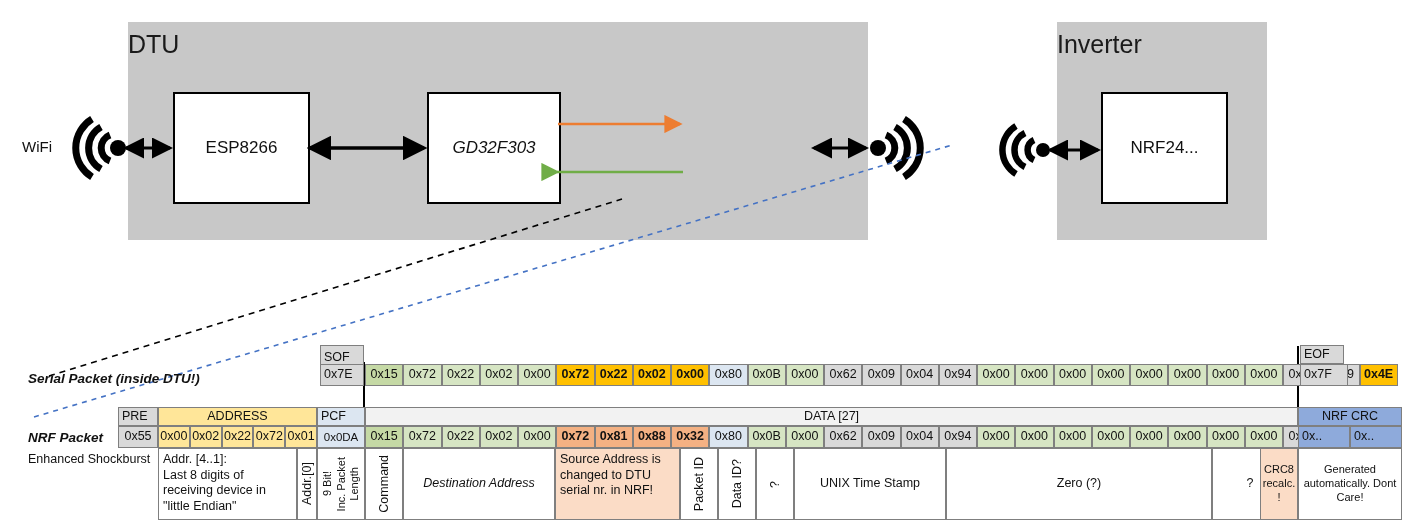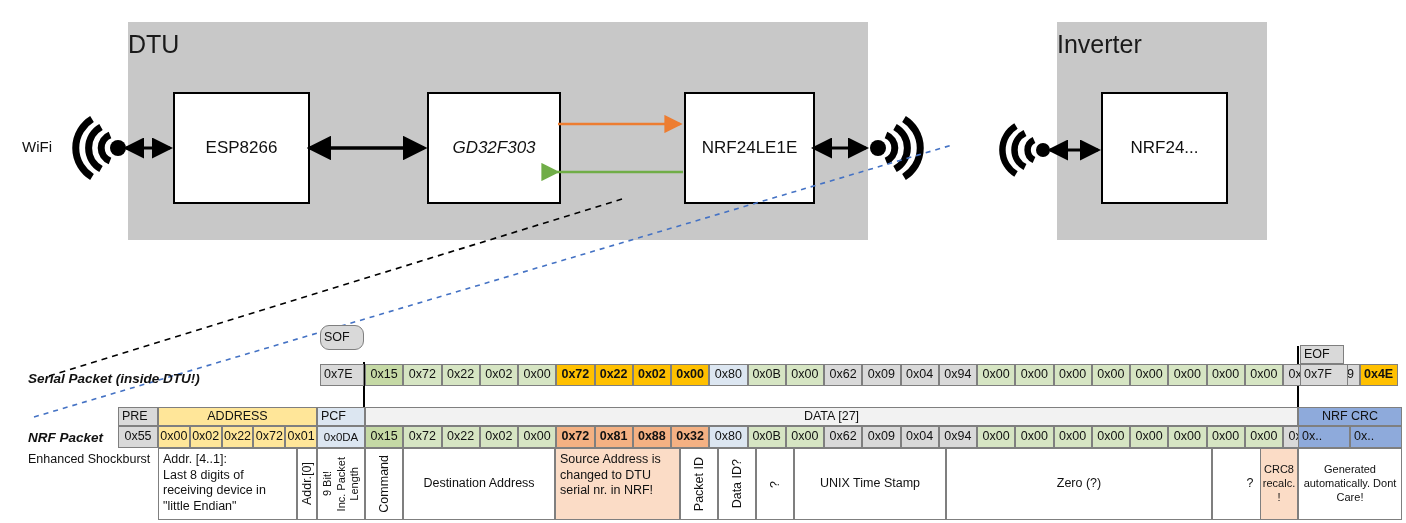--- a/index.html
+++ b/index.html
@@ -78,23 +78,20 @@
   <div class="grayblock" style="left:1057px;top:22px;width:210px;height:218px;">
     <div class="gtitle">Inverter</div>
   </div>
 
   <div class="chip" style="left:173px;top:92px;width:133px;height:108px;">
     <span>ESP8266</span>
   </div>
   <div class="chip" style="left:427px;top:92px;width:130px;height:108px;font-style:italic;">
     <span>GD32F303</span>
   </div>
-  <div class="chip" style="left:684px;top:92px;width:127px;height:108px;">
-    <span>NRF24LE1E</span>
-  </div>
   <div class="chip" style="left:1101px;top:92px;width:123px;height:108px;">
     <span>NRF24...</span>
   </div>
 
   <div class="wifiword" style="left:22px;top:138px;">WiFi</div>
 
   <svg class="overlay">
     <defs>
       <marker id="ah-black" markerWidth="7" markerHeight="7" refX="6" refY="3.5" orient="auto">
         <path d="M0,0 L7,3.5 L0,7 z" fill="#000"></path>
@@ -142,21 +139,21 @@
 
     <line x1="49" y1="376" x2="622" y2="199" stroke="#000" stroke-width="1.6" stroke-dasharray="6,5"></line>
     <line x1="34" y1="417" x2="952" y2="145" stroke="#4472C4" stroke-width="1.6" stroke-dasharray="5,5"></line>
 
     <line x1="364" y1="362" x2="364" y2="462" stroke="#000" stroke-width="2"></line>
     <line x1="1298" y1="346" x2="1298" y2="462" stroke="#000" stroke-width="2"></line>
   </svg>
 
   <div class="rowlabel" style="left:28px;top:371px;">Serial Packet (inside DTU!)</div>
 
-  <div class="cell c-gray lft" style="left:320px;top:325px;width:44px;height:25px;border-radius:9px;">SOF</div>
+  <div class="cell c-gray lft" style="left:320px;top:345px;width:44px;height:25px;">SOF</div>
   <div class="cell c-gray lft" style="left:320px;top:364px;width:44px;height:22px;">0x7E</div>
 
   <div id="serial-cells">
       <div class="cell c-green2" style="left: 365px; top: 364px; width: 38.25px; height: 22px;">0x15</div>
       <div class="cell c-green" style="left: 403.25px; top: 364px; width: 38.25px; height: 22px;">0x72</div>
       <div class="cell c-green" style="left: 441.5px; top: 364px; width: 38.25px; height: 22px;">0x22</div>
       <div class="cell c-green" style="left: 479.75px; top: 364px; width: 38.25px; height: 22px;">0x02</div>
       <div class="cell c-green" style="left: 518px; top: 364px; width: 38.25px; height: 22px;">0x00</div>
       <div class="cell c-yellow" style="left: 556.25px; top: 364px; width: 38.25px; height: 22px;">0x72</div>
       <div class="cell c-yellow" style="left: 594.5px; top: 364px; width: 38.25px; height: 22px;">0x22</div>
@@ -247,21 +244,21 @@
   <div class="vertwrap" style="left:317px;top:448px;width:48px;height:72px;">
     <span class="vert" style="font-size:11px;margin-right:1px;">9 Bit!</span>
     <span class="vert" style="font-size:11px;margin-right:1px;">Inc. Packet</span>
     <span class="vert" style="font-size:11px;">Length</span>
   </div>
 
   <div class="vertwrap" style="left:365px;top:448px;width:38px;height:72px;">
     <span class="vert">Command</span>
   </div>
 
-  <div class="descbox" style="left:403px;top:448px;width:152px;height:72px;">Destination Address</div>
+  <div class="descbox" style="left:403px;top:448px;width:152px;height:72px;font-style:italic;">Destination Address</div>
 
   <div class="descbox left orangebg" style="left:555px;top:448px;width:125px;height:72px;">Source Address is changed to DTU serial nr. in NRF!</div>
 
   <div class="vertwrap" style="left:680px;top:448px;width:38px;height:72px;">
     <span class="vert">Packet ID</span>
   </div>
   <div class="vertwrap" style="left:718px;top:448px;width:38px;height:72px;">
     <span class="vert">Data ID?</span>
   </div>
   <div class="vertwrap" style="left:756px;top:448px;width:38px;height:72px;">

